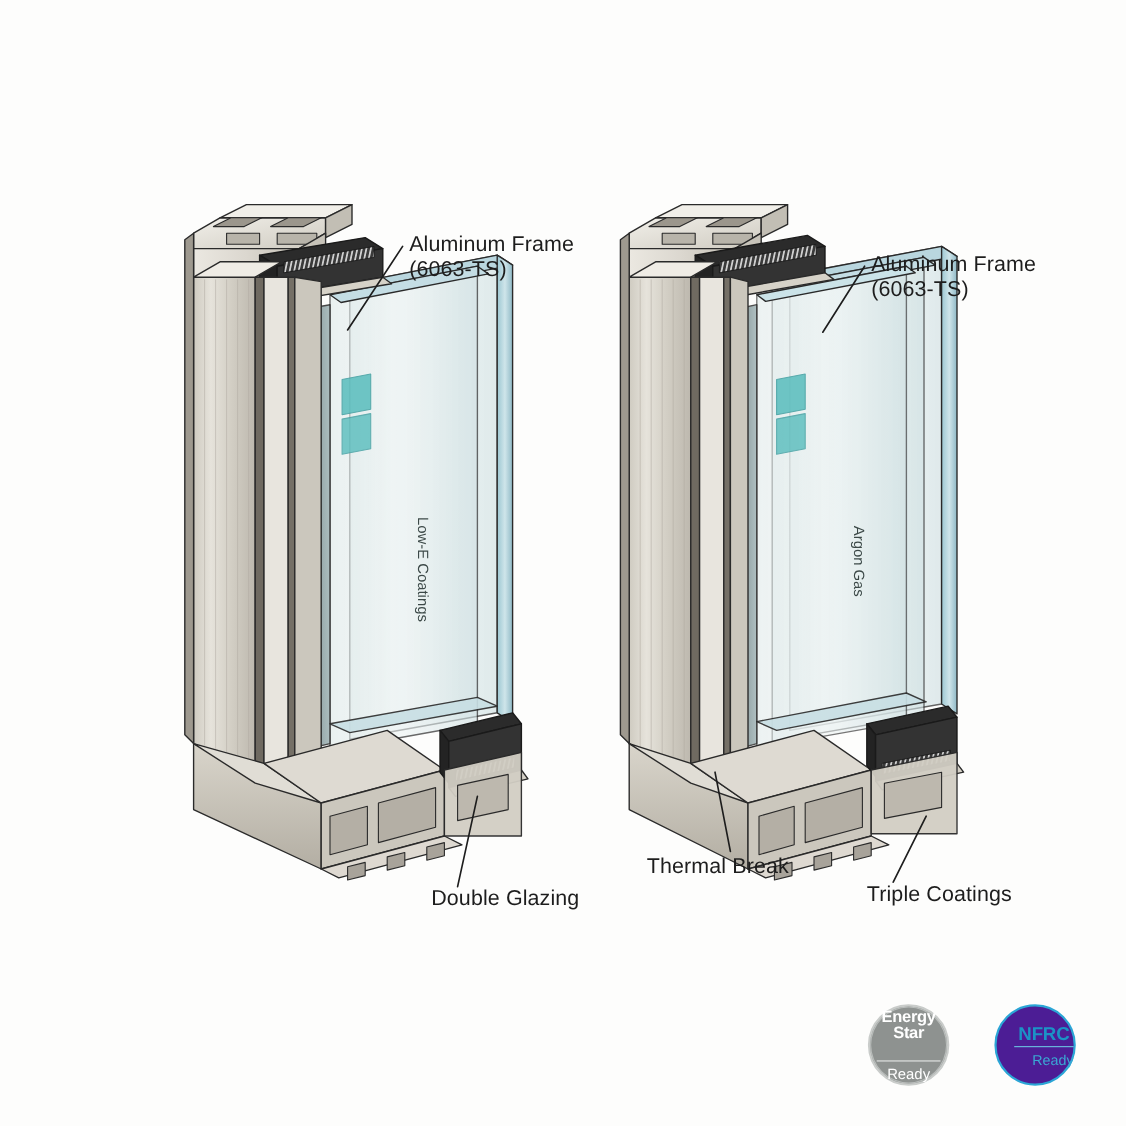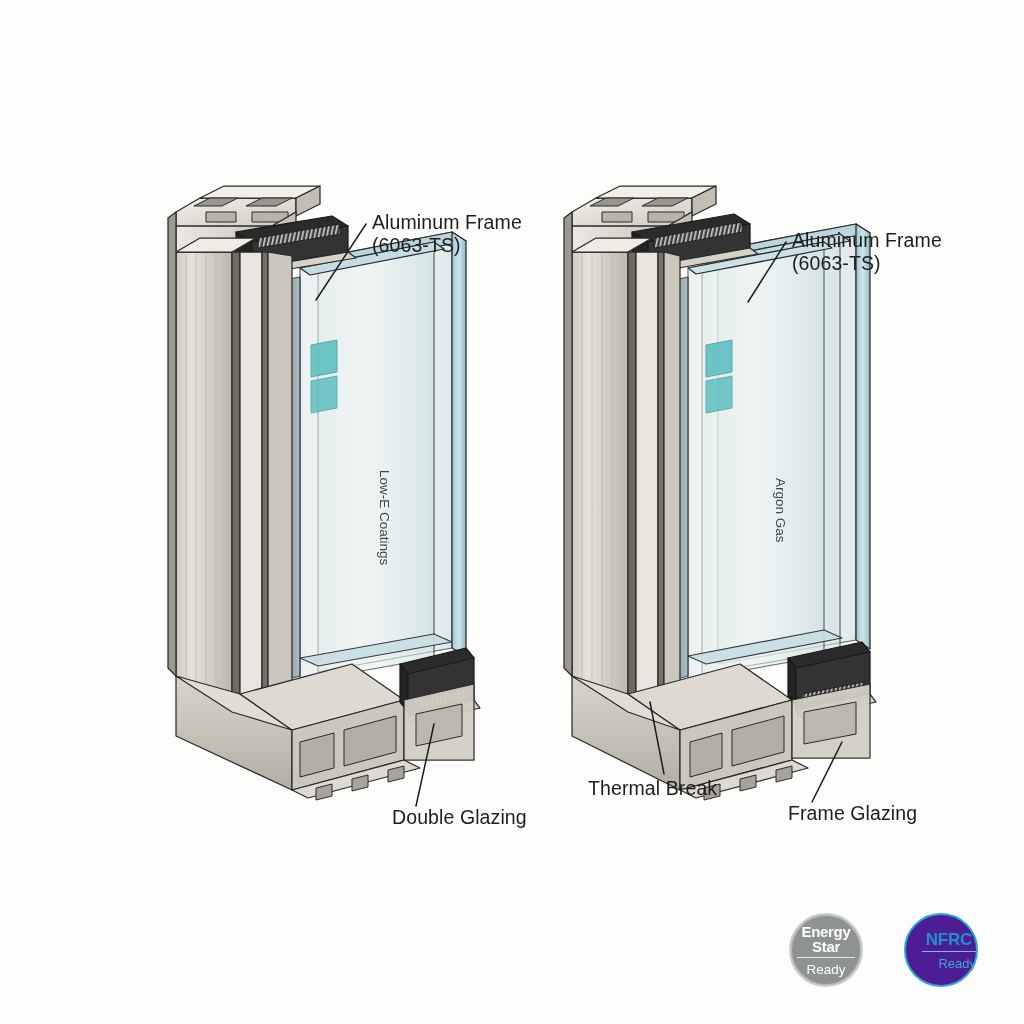--- a/index.html
+++ b/index.html
@@ -35,21 +35,21 @@
     width:70px;height:70px;border-radius:50%;
     background:#8e9290;
     border:2px solid #c9ccca;
     box-shadow:0 0 0 1px #b9bdbb inset;
     display:flex;flex-direction:column;align-items:center;justify-content:center;
   }
   .badge-es .t1{
     color:#ffffff;font-size:15px;font-weight:bold;
     font-family:"Liberation Sans", sans-serif;
     line-height:1;letter-spacing:-.3px;
-    padding-bottom:3px;
+    padding-bottom:17px;
     border-bottom:1.5px solid #e6e8e7;
     width:58px;text-align:center;
   }
   .badge-es .t2{
     color:#ffffff;font-size:13.5px;
     line-height:1;padding-top:5px;
     font-family:"Liberation Sans", sans-serif;
   }
   .badge-nf{
     width:70px;height:70px;border-radius:50%;
@@ -325,21 +325,21 @@
     <span>Aluminum Frame</span>
     <span class="l2">(6063-TS)</span>
   </div>
 
   <div class="lbl" style="left:792px;top:229px;">
     <span>Aluminum Frame</span>
     <span class="l2">(6063-TS)</span>
   </div>
 
   <div class="lbl" style="left:392px;top:806px;text-align:right;">Double Glazing</div>
-  <div class="lbl" style="left:788px;top:802px;">Frame Glazing</div>
+  <div class="lbl" style="left:788px;top:802px;">Triple Coatings</div>
   <div class="lbl" style="left:566px;top:777px;margin-left:22px;">Thermal Break</div>
 
   <div class="vlbl" style="left:392px;top:470px;transform:rotate(90deg);">Low-E Coatings</div>
   <div class="vlbl" style="left:788px;top:478px;transform:rotate(90deg);">Argon Gas</div>
 
   <div class="badge badge-es" style="left:789px;top:913px;">
     <div class="t1">Energy Star</div>
     <div class="t2">Ready</div>
   </div>
 

